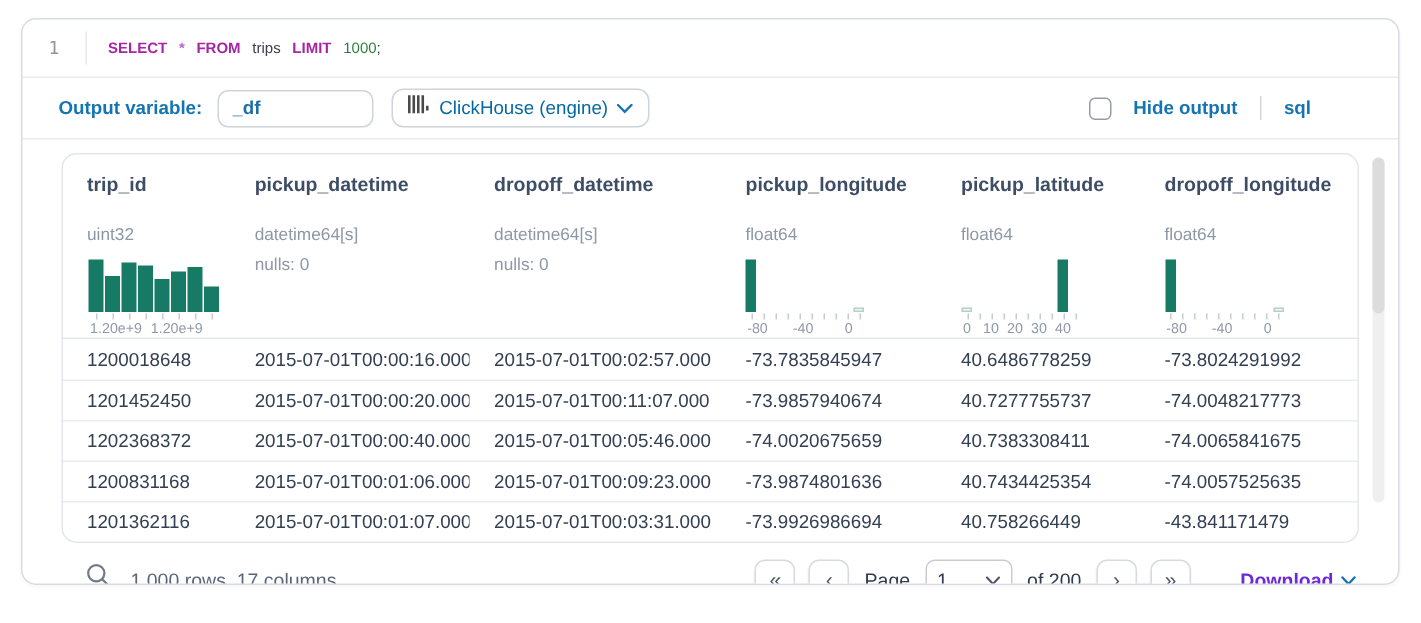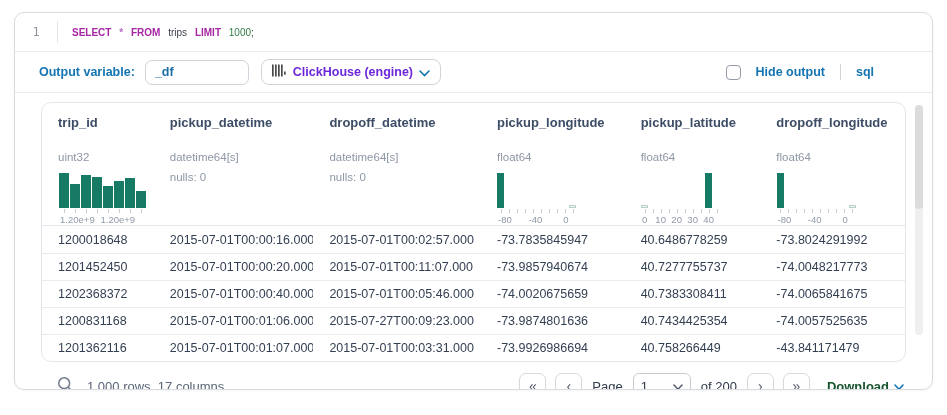--- a/index.html
+++ b/index.html
@@ -21,21 +21,21 @@
   .tok-star{ color:#b36ac4; font-weight:bold; }
   .tok-num{ color:#2f7d46; }
   .sep{ height:1px; background:#e9eaec; }
   
   .toolbar{ display:flex; align-items:center; height:40px; padding:0 58px 0 24px; }
   .ov-label{ font-size:12.5px; font-weight:bold; color:#1475b2; margin-right:10px; }
   .ov-input{ width:104px; height:25px; border:1px solid #cfd4da; border-radius:7px; padding:0 9px;
              font-family:"Liberation Sans", sans-serif; font-size:12.5px; font-weight:bold; color:#1c6ea4; outline:none; }
   .engine-btn{ display:flex; align-items:center; gap:6px; margin-left:12px; height:26px;
                border:1px solid #cfd4da; border-radius:8px; background:#fff; padding:0 10px; cursor:pointer; }
-  .engine-label{ font-size:12.5px; font-weight:bold; color:#6d28d9; }
+  .engine-label{ font-size:12.5px; font-weight:normal; color:#0369a1; }
   .toolbar-right{ margin-left:auto; display:flex; align-items:center; gap:15px; }
   .checkbox{ width:15px; height:15px; border:1.5px solid #969ca6; border-radius:4px; background:#fff; cursor:pointer; }
   .hide-label{ font-size:12.5px; font-weight:bold; color:#1475b2; cursor:pointer; }
   .v-divider{ width:1px; height:16px; background:#d2d6db; }
   .lang-label{ font-size:12.5px; font-weight:bold; color:#1475b2; cursor:pointer; }
   
   .output-area{ position:relative; padding:9px 28px 0 26px; }
   .table-card{ width:865px; border:1px solid #e3e6ea; border-radius:10px; background:#fff; overflow:hidden; }
   .thead{ display:flex; align-items:flex-start; padding-top:12px; min-height:102px; border-bottom:1px solid #e4e7eb; }
   .th{ padding-left:16px; }
@@ -66,22 +66,22 @@
   .footer{ display:flex; align-items:center; height:48px; padding:0 28px 0 42px; }
   .row-summary{ font-size:13px; color:#5a6678; margin-left:13px; }
   .pager{ margin-left:auto; display:flex; align-items:center; gap:9px; }
   .pg-btn{ width:27px; height:27px; border:1px solid #d7dade; border-radius:7px; background:#fff;
            box-shadow:0 1px 1.5px rgba(0,0,0,.07); display:flex; align-items:center; justify-content:center;
            font-size:14px; color:#4e5866; cursor:pointer; line-height:1; }
   .pg-label{ font-size:13px; color:#2f3a4a; margin:0 1px; }
   .page-select{ display:flex; align-items:center; justify-content:space-between; width:58px; height:26px;
                 border:1px solid #c8ccd2; border-radius:6px; padding:0 7px; font-size:13px; color:#2f3a4a;
                 background:#fff; cursor:pointer; }
-  .download{ display:flex; align-items:center; gap:5px; margin-left:8px; font-size:13px; font-weight:bold;
-             color:#14532d; cursor:pointer; }
+  .download{ display:flex; align-items:center; gap:5px; margin-left:24px; font-size:13px; font-weight:bold;
+             color:#6d28d9; cursor:pointer; }
   .chev{ display:inline-block; }
 </style>
 </head>
 <body>
 
 <div class="cell-card">
 
   <div class="editor-row">
     <div class="gutter">1</div>
     <div class="gutter-divider"></div>
@@ -324,21 +324,21 @@
           <div class="td c0">1202368372</div>
           <div class="td c1">2015-07-01T00:00:40.000</div>
           <div class="td c2">2015-07-01T00:05:46.000</div>
           <div class="td c3">-74.0020675659</div>
           <div class="td c4">40.7383308411</div>
           <div class="td c5">-74.0065841675</div>
         </div>
         <div class="tr">
           <div class="td c0">1200831168</div>
           <div class="td c1">2015-07-01T00:01:06.000</div>
-          <div class="td c2">2015-07-27T00:09:23.000</div>
+          <div class="td c2">2015-07-01T00:09:23.000</div>
           <div class="td c3">-73.9874801636</div>
           <div class="td c4">40.7434425354</div>
           <div class="td c5">-74.0057525635</div>
         </div>
         <div class="tr">
           <div class="td c0">1201362116</div>
           <div class="td c1">2015-07-01T00:01:07.000</div>
           <div class="td c2">2015-07-01T00:03:31.000</div>
           <div class="td c3">-73.9926986694</div>
           <div class="td c4">40.758266449</div>

